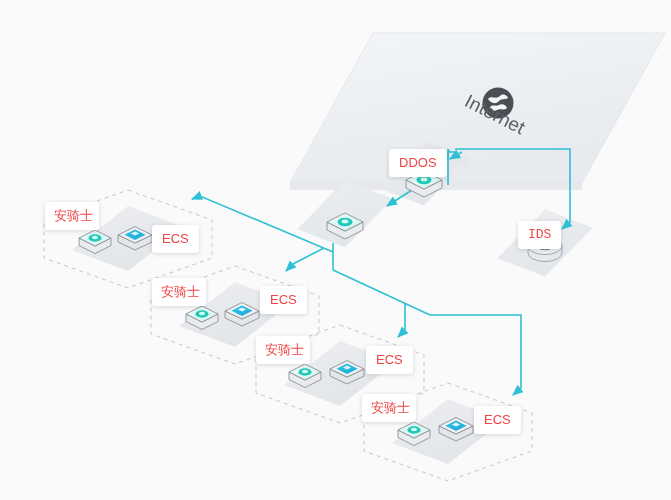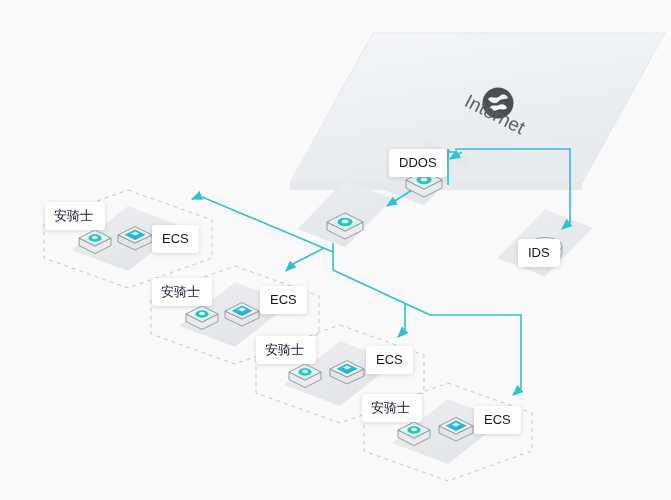--- a/index.html
+++ b/index.html
@@ -10,31 +10,31 @@
     font-family:"Liberation Sans","DejaVu Sans",sans-serif;
     position:relative;
   }
   #stage{position:absolute;inset:0;width:671px;height:500px;}
   #stage svg{position:absolute;left:0;top:0;}
 
   
   .chip{
     position:absolute;
     background:#fff;
-    color:#0f172a;
+    color:#ef4444;
     font-size:13px;
     line-height:1;
     padding:7px 10px 8px 10px;
     border-radius:3px;
     white-space:nowrap;
     box-shadow:0 1px 4px rgba(120,125,135,.28);
     z-index:30;
     text-align:right;
   }
-  .chip.cn{font-size:13px;padding:7px 12px 8px 9px;}
+  .chip.cn{font-size:13px;padding:7px 6px 8px 9px;}
 </style>
 </head>
 <body>
 
 <div id="stage">
 
 <svg width="671" height="500" viewBox="0 0 671 500">
   <defs>
 
     <marker id="ah" viewBox="0 0 10 10" refX="9" refY="5" markerWidth="7" markerHeight="7" orient="auto-start-reverse">
@@ -224,21 +224,21 @@
   </g>
 
   <g>
     <text id="internet-text" x="492" y="120" transform="rotate(27 492 120)" font-family="Liberation Sans, DejaVu Sans, sans-serif" font-size="19" fill="#5b6066" text-anchor="middle">Internet</text>
   </g>
 </svg>
 
 <div class="chip" style="left:389px;top:149px;">DDOS</div>
 
 
-<div class="chip" style="left:518px;top:239px;">IDS</div>
+<div class="chip" style="left:518px;top:221px;font-family:Liberation Mono, monospace;">IDS</div>
 
 <div class="chip cn" style="left:45px;top:202px;">安骑士</div>
 <div class="chip" style="left:152px;top:225px;">ECS</div>
 
 <div class="chip cn" style="left:152px;top:278px;">安骑士</div>
 <div class="chip" style="left:260px;top:286px;">ECS</div>
 
 <div class="chip cn" style="left:256px;top:336px;">安骑士</div>
 <div class="chip" style="left:366px;top:346px;">ECS</div>
 

